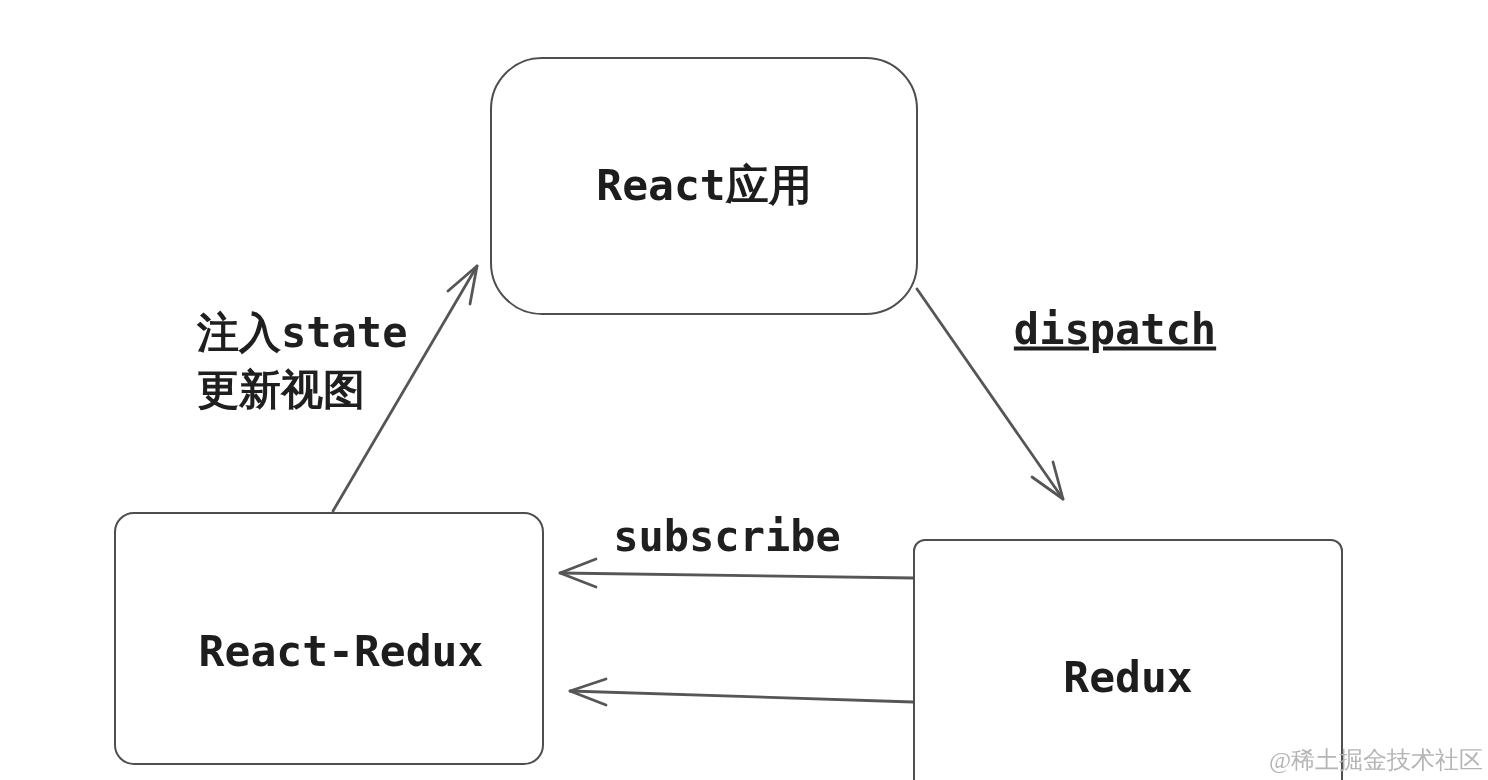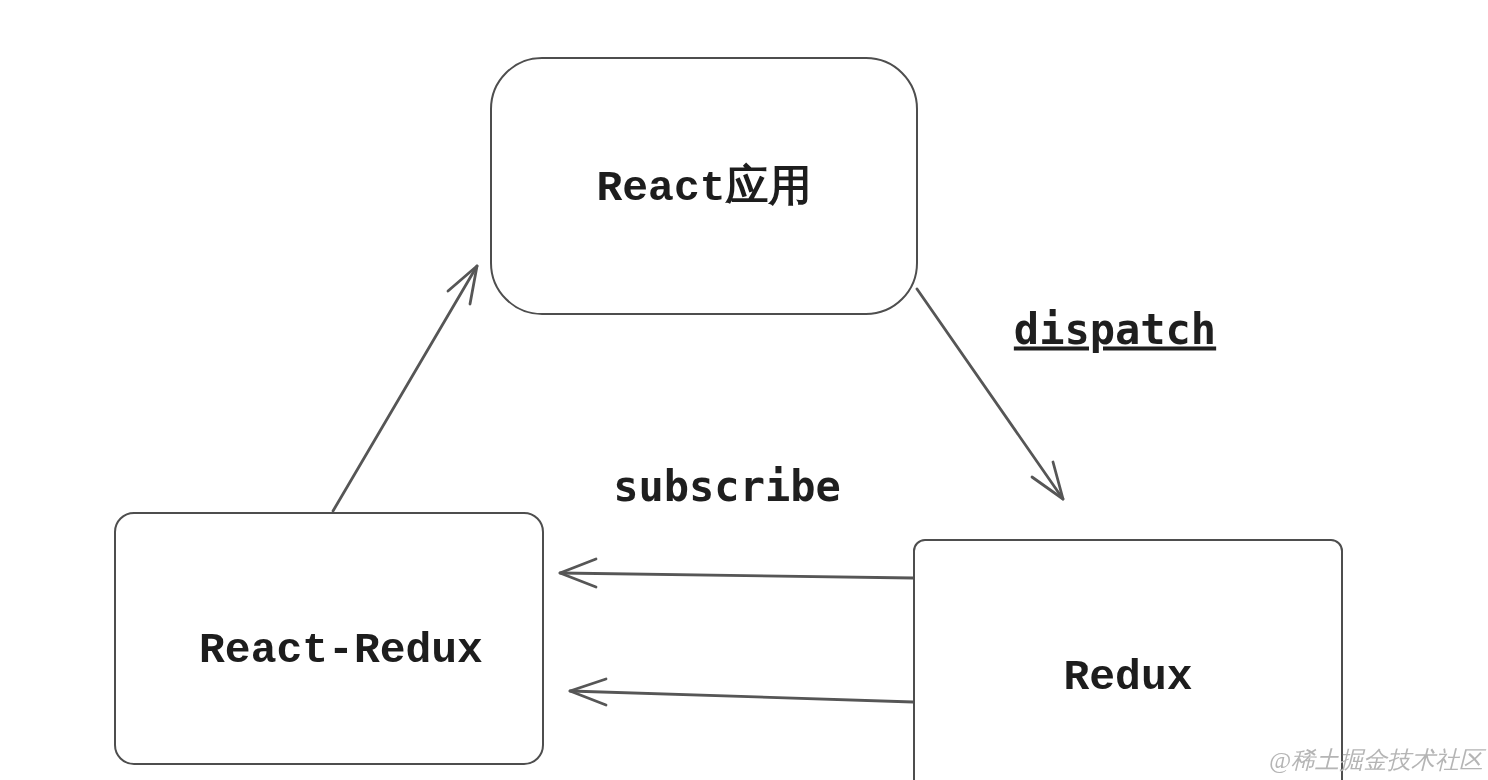--- a/index.html
+++ b/index.html
@@ -32,21 +32,20 @@
     stroke-linejoin: round;
   }
   .node {
     position: absolute;
     border: 2.5px solid #4e4e4e;
     background: #ffffff;
     display: flex;
     align-items: center;
     justify-content: center;
     box-sizing: border-box;
-    font-family: Liberation Mono, monospace;
   }
   .node .node-label {
     font-weight: bold;
     font-size: 43px;
     color: #1d1d1d;
     letter-spacing: 0px;
     white-space: nowrap;
   }
   .node-top {
     left: 490px; top: 57px;
@@ -69,41 +68,40 @@
   .node-right .node-label { position: relative; top: 11px; }
   .edge-label {
     position: absolute;
     transform: translate(-50%, -50%);
     font-weight: bold;
     font-size: 42px;
     color: #1f1f1f;
     white-space: nowrap;
   }
   .edge-label-dispatch  { left: 1115px; top: 329px; text-decoration: underline; }
-  .edge-label-subscribe { left: 727px;  top: 486px; }
+  .edge-label-subscribe { left: 727px;  top: 536px; }
   .edge-label-state     { left: 769px;  top: 642px; }
   .edge-label-inject {
     position: absolute;
     left: 197px; top: 304px;
     transform: none;
     font-weight: bold;
     font-size: 42px;
     line-height: 57px;
     color: #1f1f1f;
     white-space: nowrap;
   }
   .watermark {
     position: absolute;
     right: 5px;
     bottom: 4px;
     font-family: "Liberation Serif", "DejaVu Serif", serif, sans-serif;
     font-size: 24px;
     color: #b5b5b5;
     white-space: nowrap;
-    font-style: italic;
   }
 </style>
 </head>
 <body>
 
 <div class="canvas">
 
   <svg class="arrows" viewBox="0 0 1488 780">
 
     <g>
@@ -132,20 +130,24 @@
   </div>
 
   <div class="node node-left">
     <span class="node-label">React-Redux</span>
   </div>
 
   <div class="node node-right">
     <span class="node-label">Redux</span>
   </div>
 
+  <div class="edge-label-inject">
+    <div>注入state</div>
+    <div>更新视图</div>
+  </div>
 
   <div class="edge-label edge-label-dispatch">dispatch</div>
 
   <div class="edge-label edge-label-subscribe">subscribe</div>
 
 
   <div class="watermark">@稀土掘金技术社区</div>
 
 </div>
 

